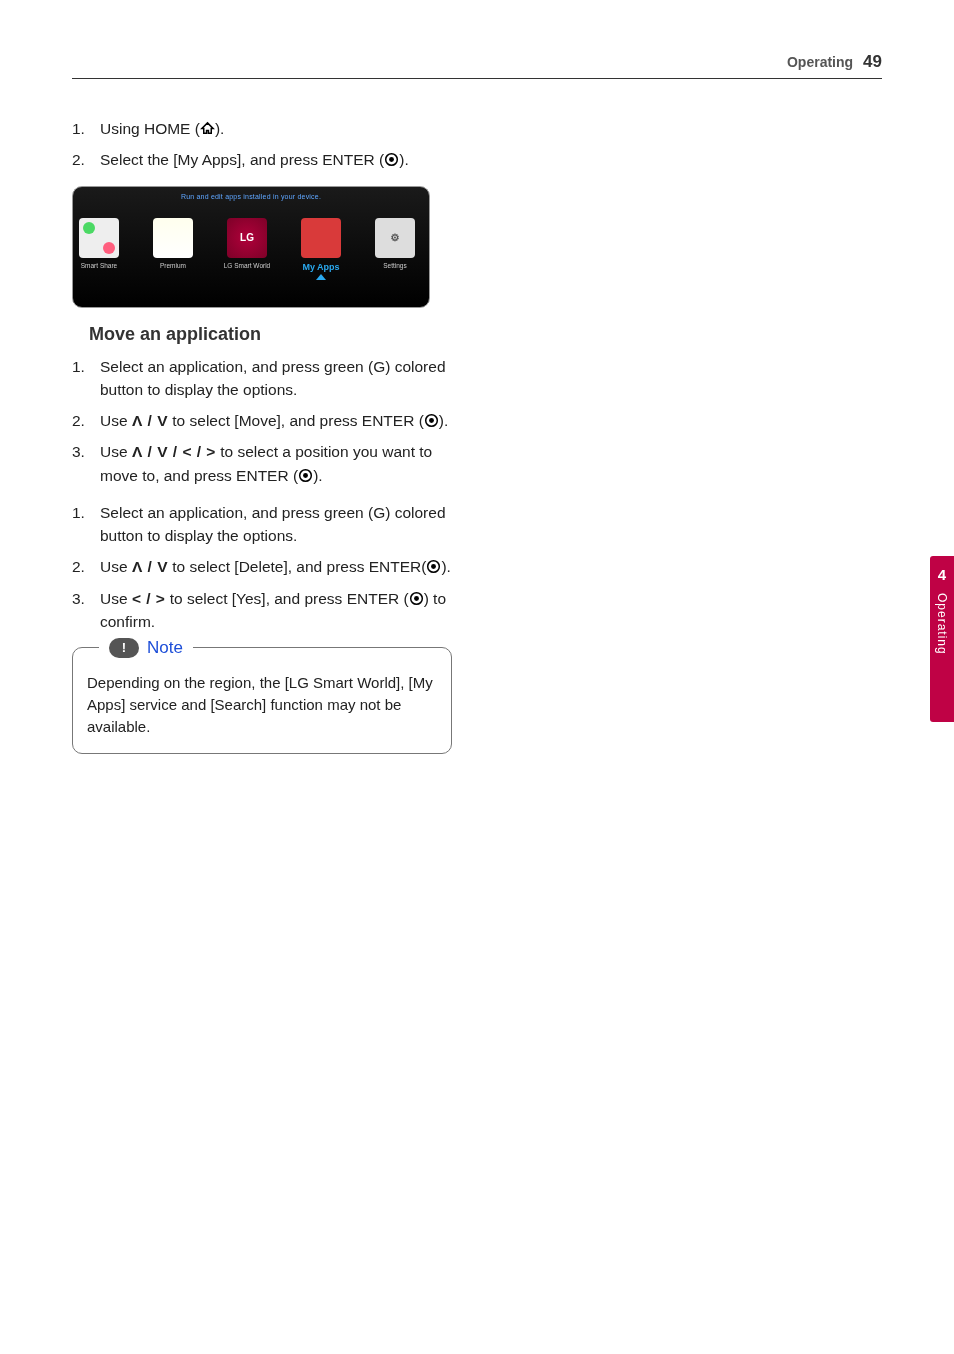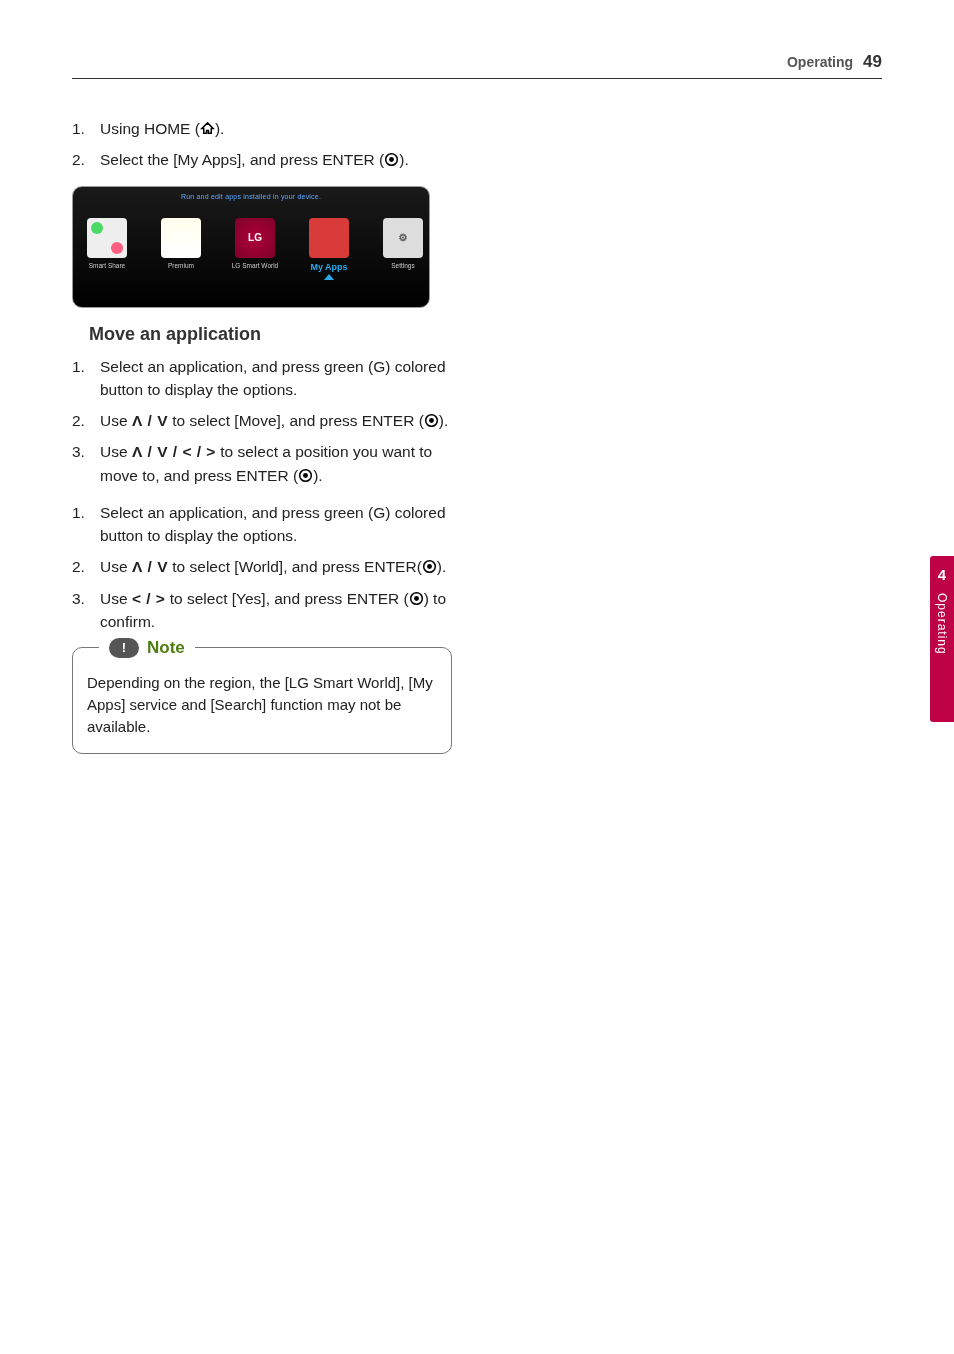--- a/index.html
+++ b/index.html
@@ -96,21 +96,21 @@
   }
   .screenshot .banner {
     color: #5fa6ff;
     font-size: 7px;
     text-align: center;
     margin-top: 6px;
     letter-spacing: 0.2px;
   }
   .screenshot .tiles {
     display: flex;
-    justify-content: flex-end;
+    justify-content: flex-start;
     gap: 22px;
     margin-top: 18px;
   }
   .tile {
     width: 52px;
     text-align: center;
   }
   .tile .box {
     width: 40px;
     height: 40px;
@@ -194,23 +194,23 @@
     width: 30px;
     height: 20px;
     display: flex;
     align-items: center;
     justify-content: center;
     color: #fff;
     font-weight: 800;
     font-size: 13px;
   }
   .note-word {
-    font-weight: 700;
+    font-weight: 400;
     font-size: 17px;
-    color: #4d7c0f;
+    color: #1d4ed8;
   }
   
   .side-tab {
     position: absolute;
     right: 0;
     top: 556px;
     width: 24px;
     height: 166px;
     background: #bf0245;
     border-top-left-radius: 3px;
@@ -328,21 +328,21 @@
       </li>
     </ol>
 
     <ol class="steps">
       <li>
         <span class="num">1.</span>
         <span>Select an application, and press green (G) colored button to display the options.</span>
       </li>
       <li>
         <span class="num">2.</span>
-        <span>Use </span><span class="sym-bold">Λ / V</span><span> to select [World], and press ENTER(</span><span class="icon-circ">
+        <span>Use </span><span class="sym-bold">Λ / V</span><span> to select [Delete], and press ENTER(</span><span class="icon-circ">
             <svg class="inline" width="15" height="15" viewBox="0 0 16 16">
               <circle cx="8" cy="8" r="6.2" fill="none" stroke="#000" stroke-width="1.6"></circle>
               <circle cx="8" cy="8" r="2.6" fill="#000"></circle>
             </svg>
           </span><span>).</span>
       </li>
       <li>
         <span class="num">3.</span>
         <span>Use </span><span class="sym-bold">&lt; / &gt;</span><span> to select [Yes], and press ENTER (</span><span class="icon-circ">
             <svg class="inline" width="15" height="15" viewBox="0 0 16 16">

